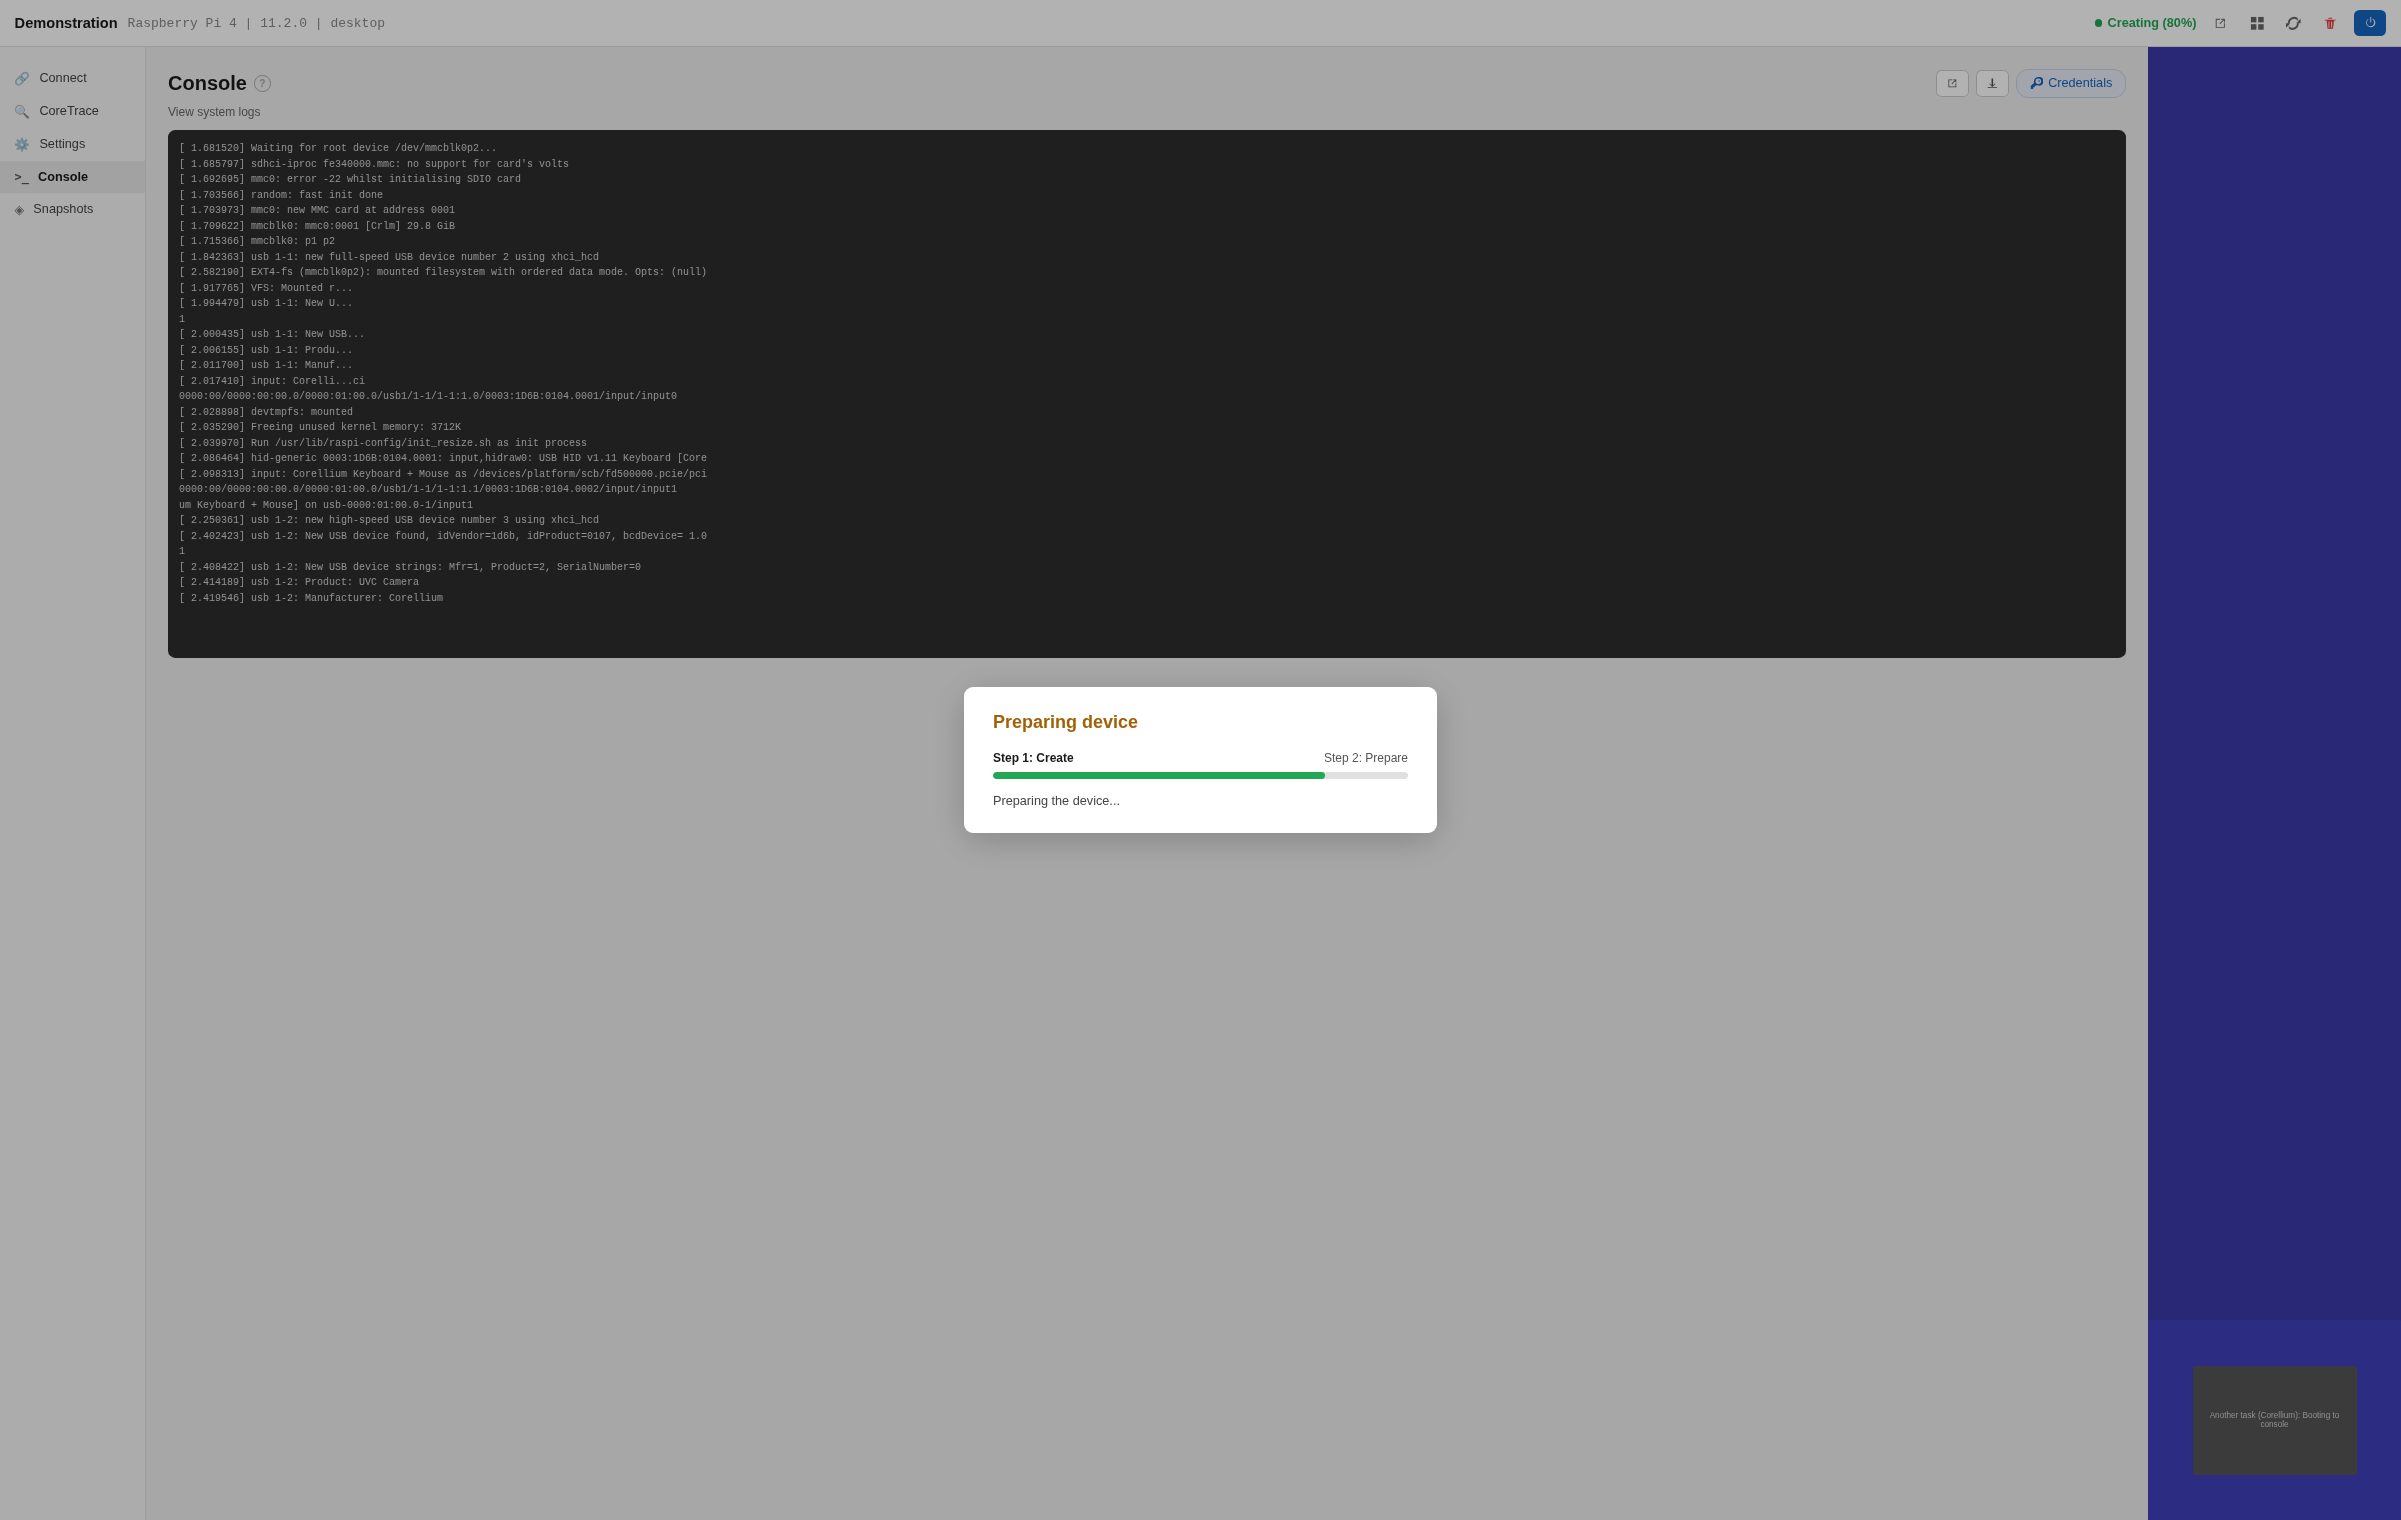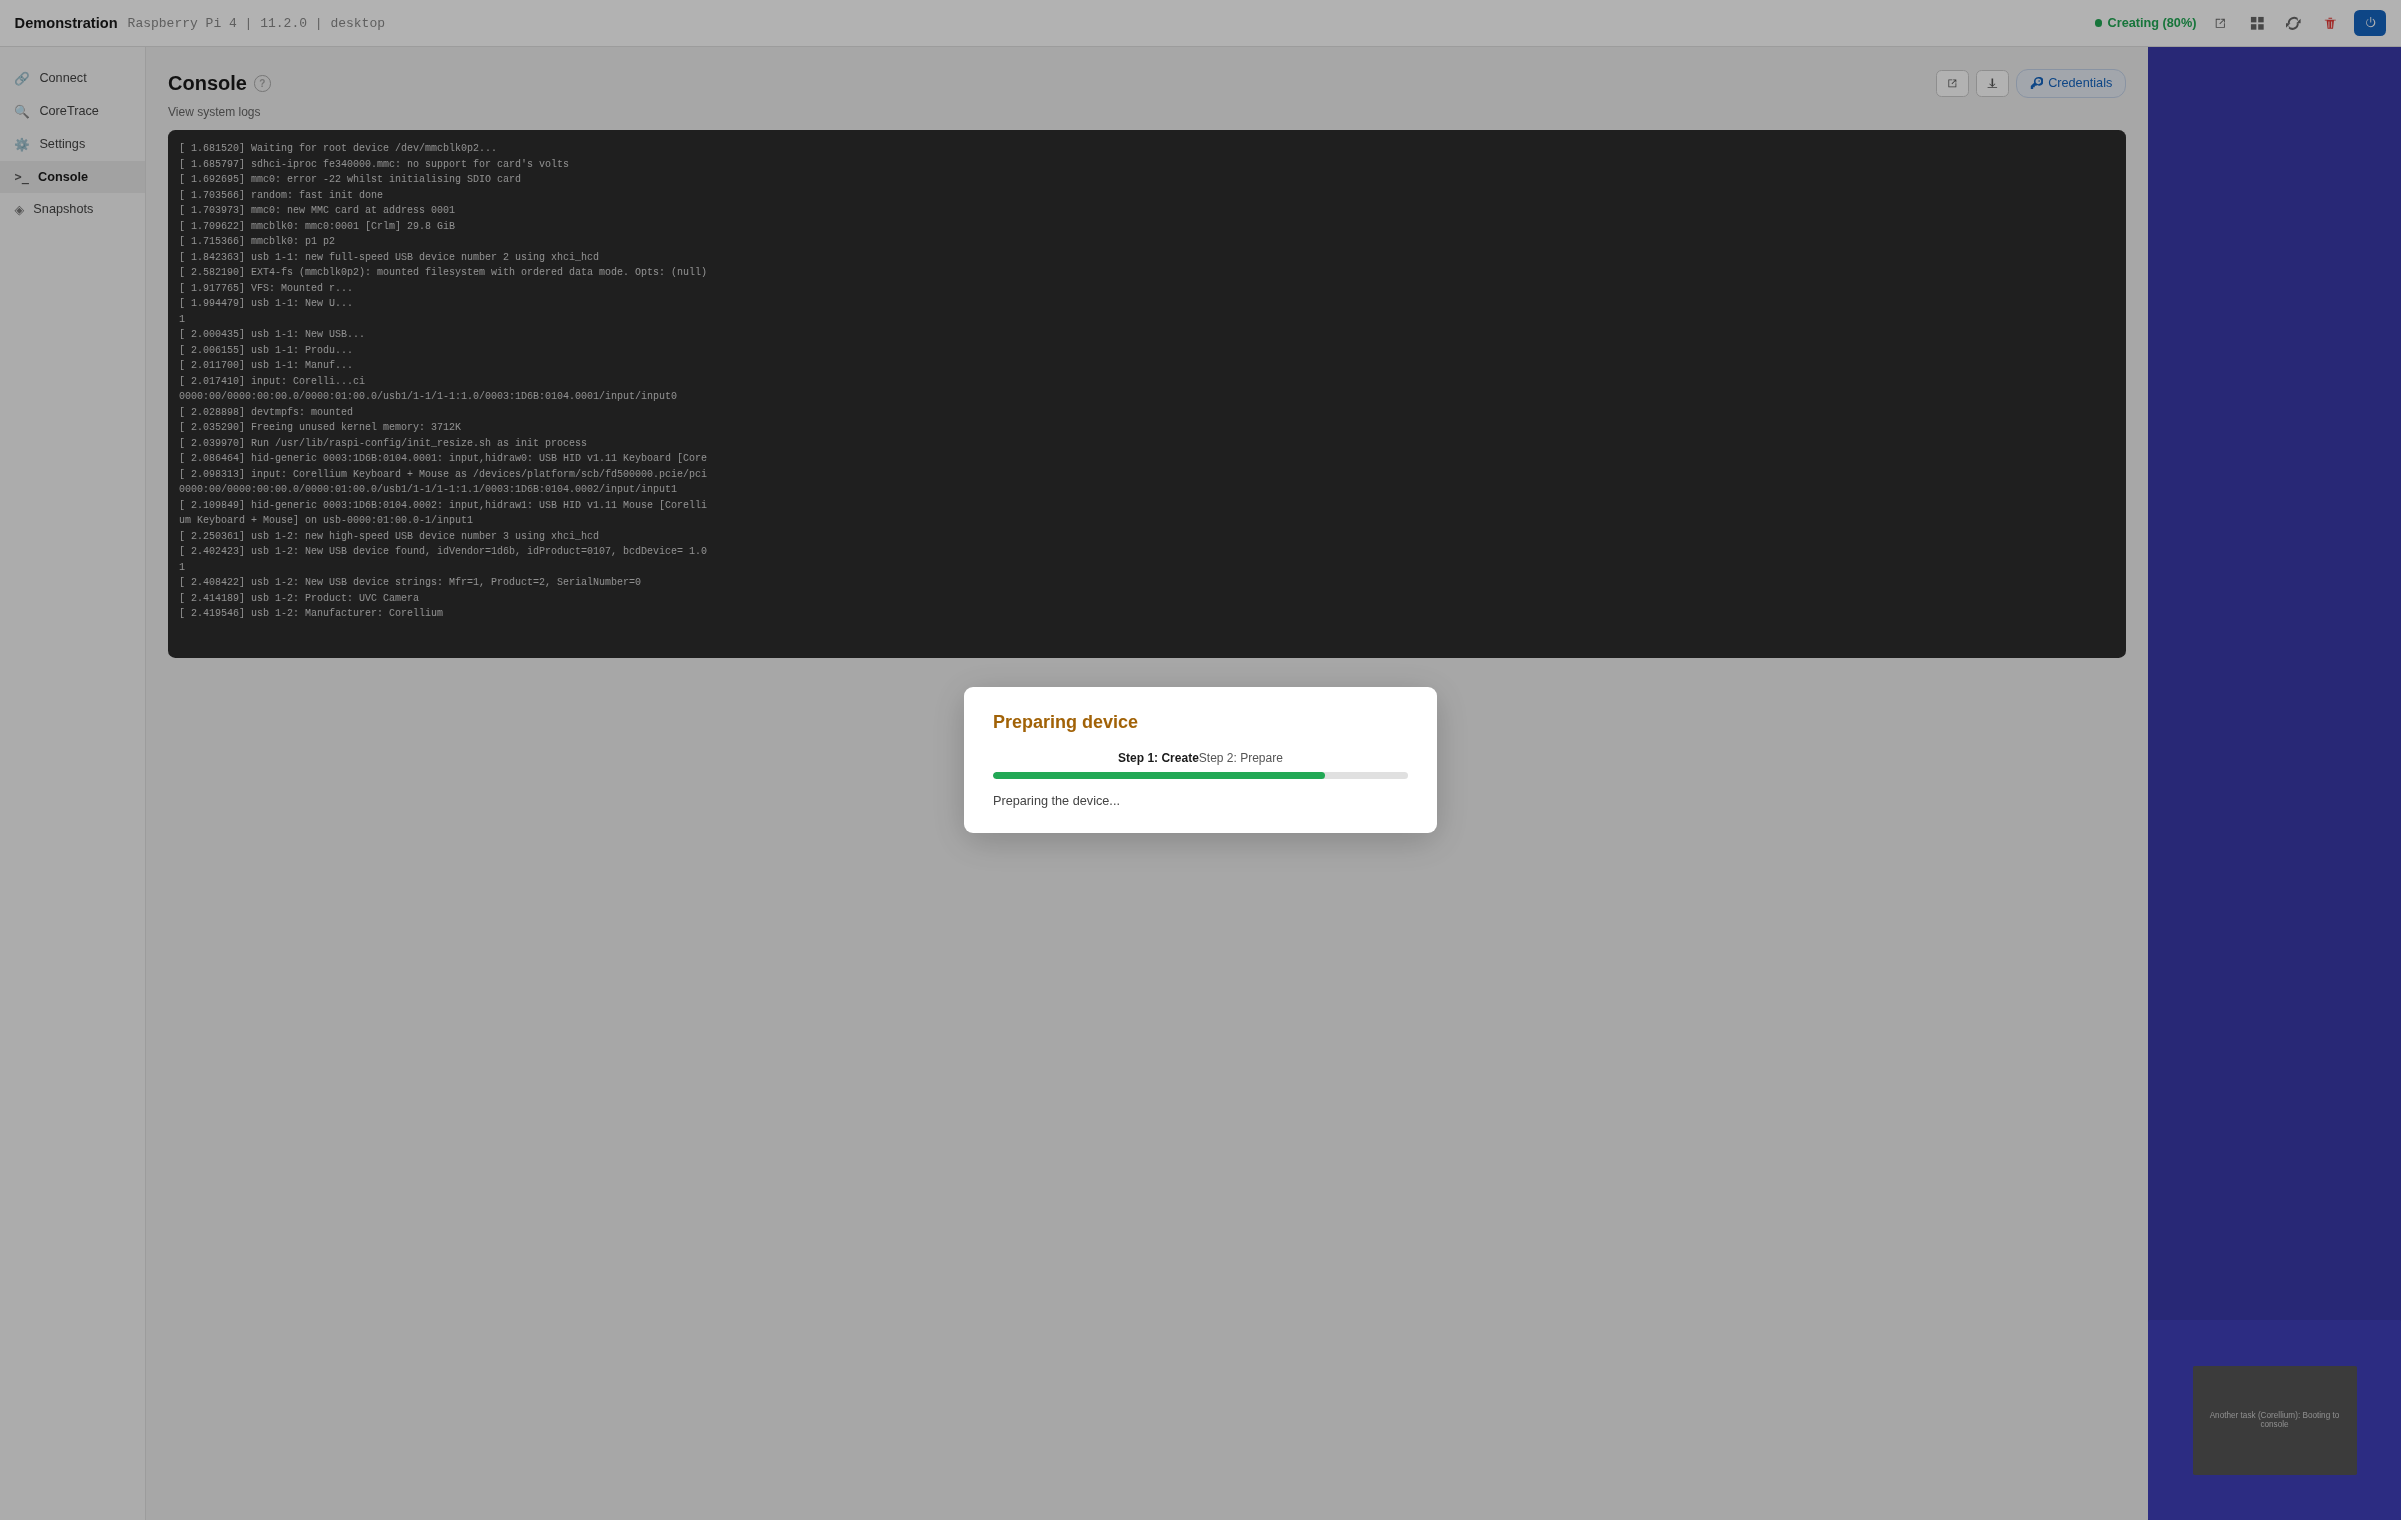--- a/index.html
+++ b/index.html
@@ -91,21 +91,21 @@
     .modal-overlay {
       position: fixed; top: 0; left: 0; right: 0; bottom: 0;
       background: rgba(0,0,0,0.3); z-index: 100;
       display: flex; align-items: center; justify-content: center;
     }
     .modal {
       background: #fff; border-radius: 9px; padding: 25.5px 29px;
       width: 473px; box-shadow: 0 7.3px 36px rgba(0,0,0,0.2);
     }
     .modal-title { font-size: 18px; font-weight: 700; color: #a16207; margin-bottom: 18px; }
-    .steps-row { display: flex; align-items: center; justify-content: center; margin-bottom: 7px; }
+    .steps-row { display: flex; align-items: center; justify-content: space-between; margin-bottom: 7px; }
     .step-label { font-size: 12px; color: #555; }
     .step-label.active { font-weight: 600; color: #1a1a1a; }
     .progress-bar-container {
       width: 100%; height: 7.3px; background: #e0e0e0; border-radius: 3.6px;
       margin-bottom: 14.6px; overflow: hidden;
     }
     .progress-bar-fill { height: 100%; background: #22a855; border-radius: 3.6px; }
     .modal-status { font-size: 12.7px; color: #444; }
   </style>
 </head>
@@ -222,21 +222,20 @@
         <div>[    2.006155] usb 1-1: Produ...</div>
         <div>[    2.011700] usb 1-1: Manuf...</div>
         <div>[    2.017410] input: Corelli...ci</div>
         <div>0000:00/0000:00:00.0/0000:01:00.0/usb1/1-1/1-1:1.0/0003:1D6B:0104.0001/input/input0</div>
         <div>[    2.028898] devtmpfs: mounted</div>
         <div>[    2.035290] Freeing unused kernel memory: 3712K</div>
         <div>[    2.039970] Run /usr/lib/raspi-config/init_resize.sh as init process</div>
         <div>[    2.086464] hid-generic 0003:1D6B:0104.0001: input,hidraw0: USB HID v1.11 Keyboard [Core</div>
         <div>[    2.098313] input: Corellium Keyboard + Mouse as /devices/platform/scb/fd500000.pcie/pci</div>
         <div>0000:00/0000:00:00.0/0000:01:00.0/usb1/1-1/1-1:1.1/0003:1D6B:0104.0002/input/input1</div>
-        <div>[    2.109849] hid-generic 0003:1D6B:0104.0002: input,hidraw1: USB HID v1.11 Mouse [Corelli</div>
         <div>um Keyboard + Mouse] on usb-0000:01:00.0-1/input1</div>
         <div>[    2.250361] usb 1-2: new high-speed USB device number 3 using xhci_hcd</div>
         <div>[    2.402423] usb 1-2: New USB device found, idVendor=1d6b, idProduct=0107, bcdDevice= 1.0</div>
         <div>1</div>
         <div>[    2.408422] usb 1-2: New USB device strings: Mfr=1, Product=2, SerialNumber=0</div>
         <div>[    2.414189] usb 1-2: Product: UVC Camera</div>
         <div>[    2.419546] usb 1-2: Manufacturer: Corellium</div>
       </div>
   </main>
 

